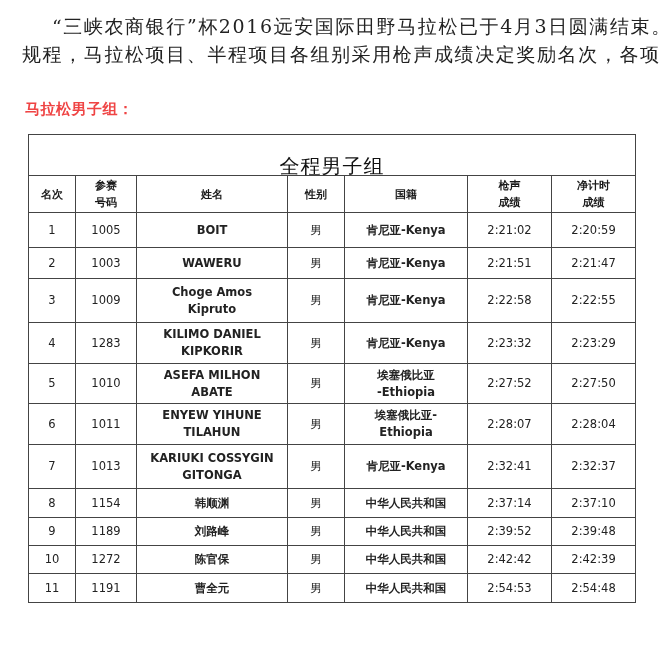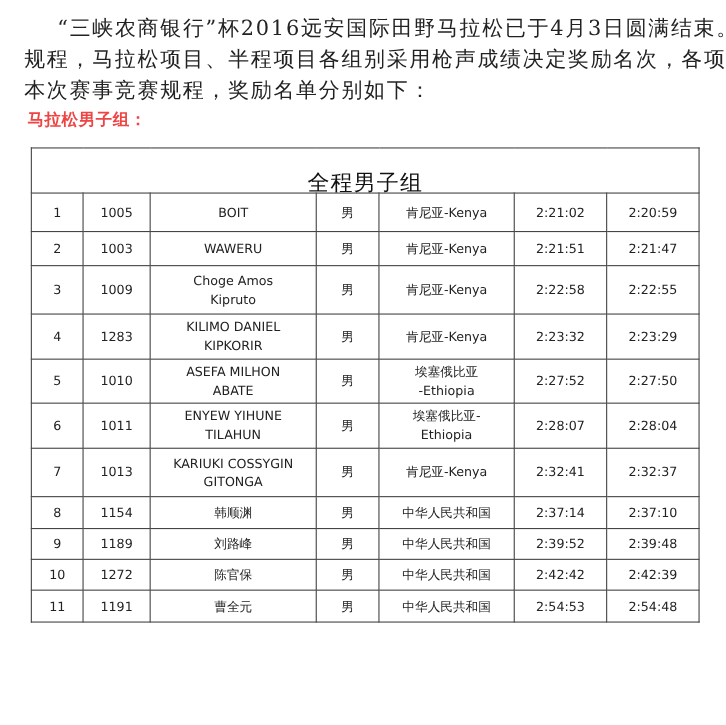--- a/index.html
+++ b/index.html
@@ -32,46 +32,54 @@
     border: 1.3px solid #444; text-align: center; vertical-align: middle;
     padding: 0 2px; line-height: 17px;
   }
   table.results th { font-weight: bold; font-size: 11px; color: #1a1a1a; }
   .title-cell {
     height: 40px; vertical-align: bottom !important;
     font-size: 20px; font-weight: normal; line-height: 24px;
     padding-bottom: 0 !important; letter-spacing: 1px; color: #111;
   }
   .hdr-row { height: 37px; }
-  .name-col, .country-col { white-space: normal; }
+  .name-col, .country-col { white-space: normal; font-weight: bold; }
 </style>
 </head>
 <body>
 
 <div class="intro">
   <span class="l l1">“三峡农商银行”杯2016远安国际田野马拉松已于4月3日圆满结束。根据竞赛</span>
   <span class="l">规程，马拉松项目、半程项目各组别采用枪声成绩决定奖励名次，各项目奖金参照</span>
-  <span class="l">本次赛事竞赛规程，奖励名单分别如下：</span>
 </div>
 
 <div class="section-heading">马拉松男子组：</div>
 
 <table class="results">
   <colgroup>
     <col style="width:47px">
     <col style="width:61px">
     <col style="width:151px">
     <col style="width:57px">
     <col style="width:123px">
     <col style="width:84px">
     <col style="width:84px">
   </colgroup>
   <thead>
     <tr>
       <td colspan="7" class="title-cell">全程男子组</td>
+    </tr>
+    <tr class="hdr-row">
+      <th>名次</th>
+      <th><span>参赛</span><br><span>号码</span></th>
+      <th>姓名</th>
+      <th>性别</th>
+      <th>国籍</th>
+      <th><span>枪声</span><br><span>成绩</span></th>
+      <th><span>净计时</span><br><span>成绩</span></th>
     </tr>
   </thead>
   <tbody id="rows">
   <tr style="height: 35px;">
     <td>1</td>
     <td>1005</td>
     <td class="name-col"><span>BOIT</span><span></span></td>
     <td>男</td>
     <td class="country-col"><span>肯尼亚-Kenya</span><span></span></td>
     <td>2:21:02</td>

